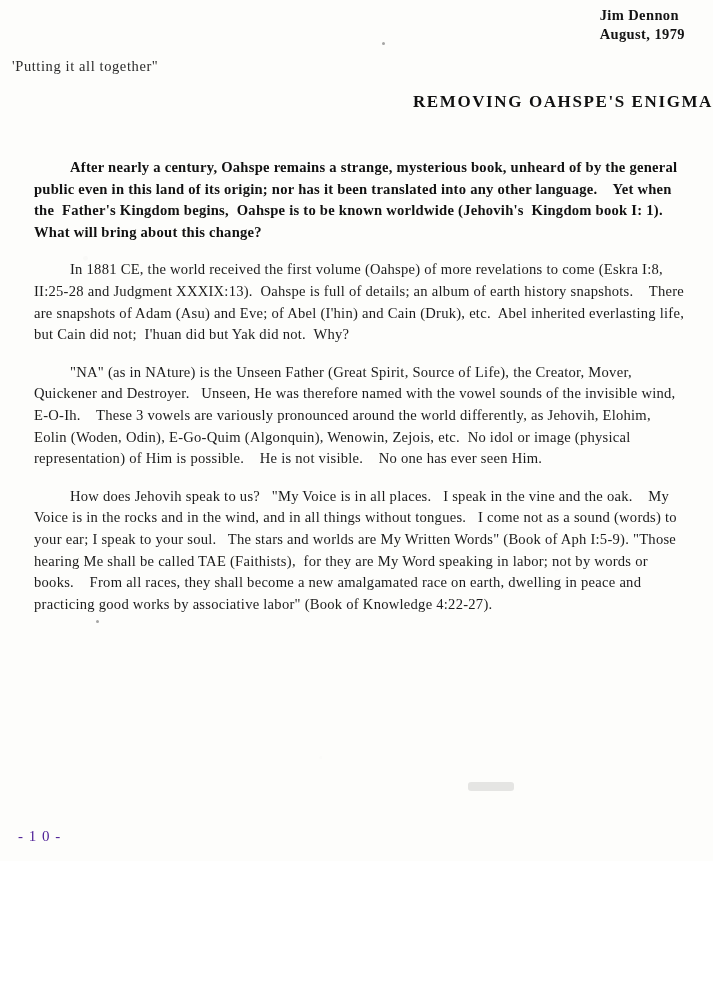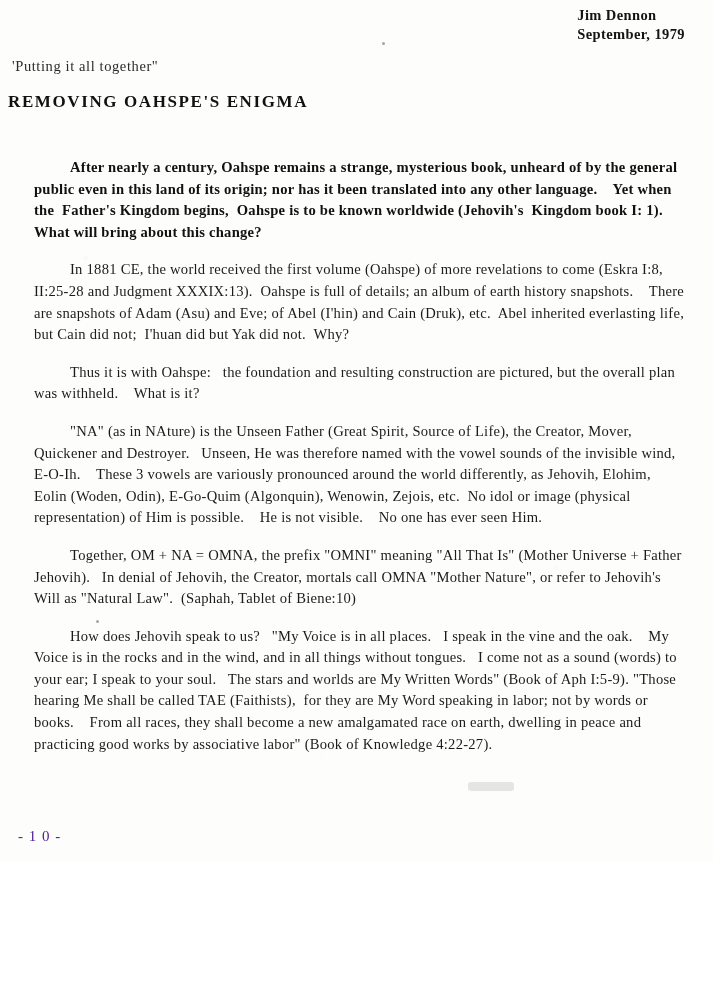--- a/index.html
+++ b/index.html
@@ -53,21 +53,21 @@
     font-size: 14.5px;
     letter-spacing: .6px;
     color: #2a2a2a;
   }
 
   .doc-title {
     position: absolute;
     top: 92px;
     left: 0;
     width: 713px;
-    text-align: left;
+    text-align: right;
     font-size: 17px;
     letter-spacing: 1.6px;
     font-weight: 700;
     color: #111;
   }
   .doc-title span { padding-left: 8px; }
 
   .body-text {
     position: absolute;
     top: 145px;
@@ -119,35 +119,33 @@
     pointer-events: none;
   }
 </style>
 </head>
 <body>
 
 <div class="page">
 
   <div class="byline">
     <div>Jim Dennon</div>
-    <div>September, 1979</div>
+    <div>August, 1979</div>
   </div>
 
   <div class="quote-head">'Putting it all together"</div>
 
   <div class="doc-title">
     <span>REMOVING  OAHSPE'S  ENIGMA</span>
   </div>
 
   <div class="body-text">
     <p class="para p1">After nearly a century, Oahspe remains a strange, mysterious book, unheard of by the general public even in this land of its origin; nor has it been translated into any other language.    Yet when the  Father's Kingdom begins,  Oahspe is to be known worldwide (Jehovih's  Kingdom book I: 1). What will bring about this change?</p>
     <p class="para p2">In 1881 CE, the world received the first volume (Oahspe) of more revelations to come (Eskra I:8, II:25-28 and Judgment XXXIX:13).  Oahspe is full of details; an album of earth history snapshots.    There are snapshots of Adam (Asu) and Eve; of Abel (I'hin) and Cain (Druk), etc.  Abel inherited everlasting life, but Cain did not;  I'huan did but Yak did not.  Why?</p>
-    <p class="para">Thus it is with Oahspe:   the foundation and resulting construction are pictured, but the overall plan was withheld.    What is it?</p>
     <p class="para">"NA" (as in NAture) is the Unseen Father (Great Spirit, Source of Life), the Creator, Mover, Quickener and Destroyer.   Unseen, He was therefore named with the vowel sounds of the invisible wind, E-O-Ih.    These 3 vowels are variously pronounced around the world differently, as Jehovih, Elohim, Eolin (Woden, Odin), E-Go-Quim (Algonquin), Wenowin, Zejois, etc.  No idol or image (physical representation) of Him is possible.    He is not visible.    No one has ever seen Him.</p>
-    <p class="para">Together, OM + NA = OMNA, the prefix "OMNI" meaning "All That Is" (Mother Universe + Father Jehovih).   In denial of Jehovih, the Creator, mortals call OMNA "Mother Nature", or refer to Jehovih's Will as "Natural Law".  (Saphah, Tablet of Biene:10)</p>
     <p class="para">How does Jehovih speak to us?   "My Voice is in all places.   I speak in the vine and the oak.    My Voice is in the rocks and in the wind, and in all things without tongues.   I come not as a sound (words) to your ear; I speak to your soul.   The stars and worlds are My Written Words" (Book of Aph I:5-9). "Those hearing Me shall be called TAE (Faithists),  for they are My Word speaking in labor; not by words or books.    From all races, they shall become a new amalgamated race on earth, dwelling in peace and practicing good works by associative labor" (Book of Knowledge 4:22-27).</p>
   </div>
 
   <div class="smudge"></div>
   <div class="speck" style="left:382px; top:42px;"></div>
   <div class="speck" style="left:96px; top:620px;"></div>
 
   <div class="page-number">- 1 0 -</div>
 
 </div>

